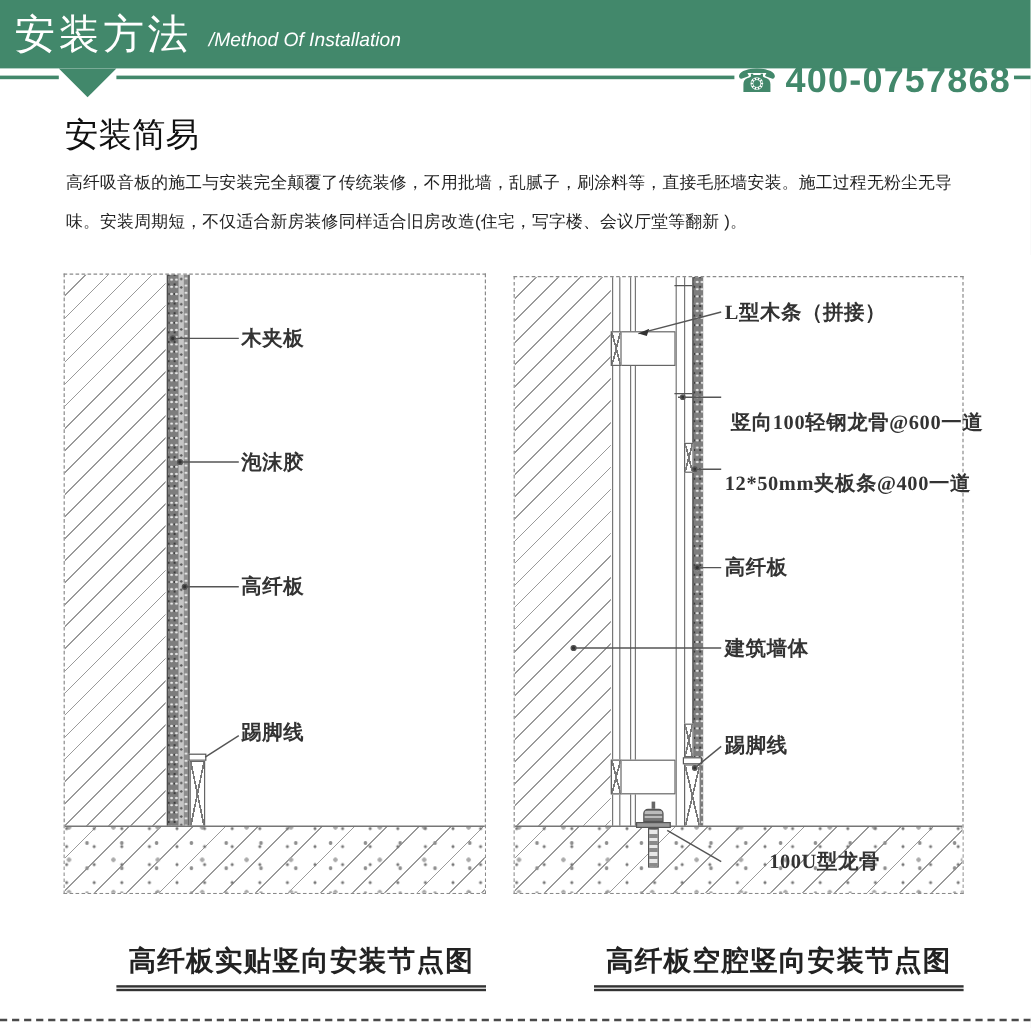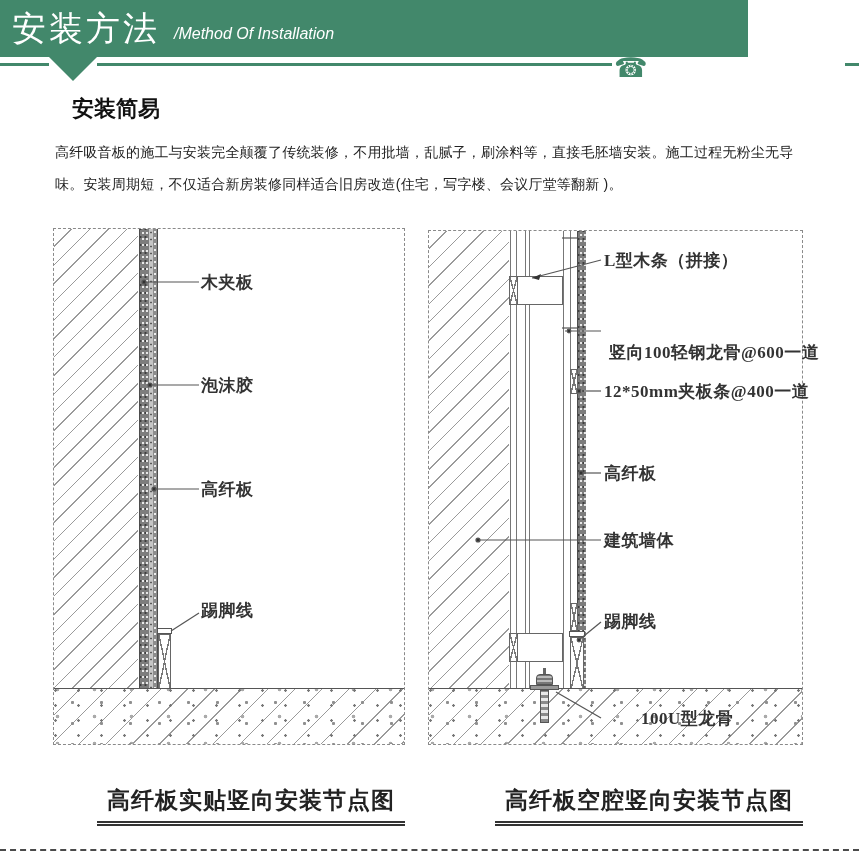--- a/index.html
+++ b/index.html
@@ -3,42 +3,42 @@
 <meta charset="utf-8">
 <style>
   * { margin:0; padding:0; box-sizing:border-box; }
   html,body { background:#f2f2f2; }
   .page {
     position:relative; width:859px; height:857px; background:#fff;
     font-family:"Liberation Sans", sans-serif; overflow:hidden; margin:0 auto;
   }
   
   .topbar {
-    position:absolute; left:0; top:0; width:748px; height:57px;
+    position:absolute; left:0; top:0; width:859px; height:57px;
     background:#42886b; color:#fff; display:flex; align-items:center;
   }
   .title-cn { font-size:34px; font-weight:400; letter-spacing:3px; margin-left:12px; }
   .title-en { font-size:16px; font-style:italic; font-weight:300; margin-left:14px; margin-top:10px; }
   .hline { position:absolute; height:3px; background:#42886b; top:63px; }
   .hline-left  { left:0;   width:49px; }
   .hline-mid   { left:97px; width:515px; }
   .hline-right { left:845px; width:14px; }
   .pointer-tri {
     position:absolute; left:49px; top:57px; width:0; height:0;
     border-left:24px solid transparent; border-right:24px solid transparent;
     border-top:24px solid #42886b;
   }
   .phone {
     position:absolute; left:614px; top:52px; height:32px;
     display:flex; align-items:center; gap:7px; color:#42886b;
   }
   .phone-icon { font-size:27px; line-height:1; }
   .phone-num  { font-size:30px; font-weight:bold; letter-spacing:1px; line-height:1; }
   
-  .intro-heading { position:absolute; left:72px; top:94px; font-size:22px; font-weight:bold; color:#111; }
+  .intro-heading { position:absolute; left:54px; top:94px; font-size:28px; font-weight:normal; color:#111; }
   .intro-text {
     position:absolute; left:55px; top:136px; width:757px;
     font-size:14px; line-height:32px; color:#222; letter-spacing:0.2px;
   }
   
   .dia { position:absolute; border:1px dashed #8a8a8a; background:#fff; }
   .dia-left  { left:53px;  top:228px; width:352px; height:517px; }
   .dia-right { left:428px; top:230px; width:375px; height:515px; }
   .hatch-wall {
     position:absolute;
@@ -110,20 +110,21 @@
 
   <header class="topbar">
     <span class="title-cn">安装方法</span>
     <span class="title-en">/Method Of Installation</span>
   </header>
   <div class="hline hline-left"></div>
   <div class="pointer-tri"></div>
   <div class="hline hline-mid"></div>
   <div class="phone">
     <span class="phone-icon">☎</span>
+    <span class="phone-num">400-0757868</span>
   </div>
   <div class="hline hline-right"></div>
 
   <h2 class="intro-heading">安装简易</h2>
   <p class="intro-text">高纤吸音板的施工与安装完全颠覆了传统装修，不用批墙，乱腻子，刷涂料等，直接毛胚墙安装。施工过程无粉尘无导味。安装周期短，不仅适合新房装修同样适合旧房改造(住宅，写字楼、会议厅堂等翻新 )。</p>
 
   <div class="dia dia-left">
     <div class="hatch-wall" style="left:0;top:0;width:84px;height:461px;"></div>
     <div class="strip strip-ply" style="left:85px;width:10px;height:461px;"></div>
     <div class="strip strip-foam" style="left:95px;width:4px;height:461px;"></div>
@@ -194,21 +195,21 @@
         <line x1="49" y1="309" x2="172" y2="309"></line>
           <circle cx="49" cy="309" r="2"></circle>
         <line x1="172" y1="391" x2="150" y2="409"></line>
           <circle cx="150" cy="409" r="1.8"></circle>
         <line x1="172" y1="487" x2="127" y2="461"></line>
       </g>
     </svg>
 
     <span class="dlabel" style="left:175px;top:29px;">L型木条（拼接）</span>
     <span class="dlabel" style="left:180px;top:100px;margin-top:21px;">竖向100轻钢龙骨@600一道</span>
-    <span class="dlabel" style="left:175px;top:160px;">12*50mm夹板条@400一道</span>
+    <span class="dlabel" style="left:175px;top:172px;">12*50mm夹板条@400一道</span>
     <span class="dlabel" style="left:175px;top:242px;">高纤板</span>
     <span class="dlabel" style="left:175px;top:309px;">建筑墙体</span>
     <span class="dlabel" style="left:175px;top:390px;">踢脚线</span>
     <span class="dlabel" style="left:175px;top:487px;margin-left:37px;">100U型龙骨</span>
   </div>
 
   <div class="caption-row cap-left">
     <span>高纤板实贴竖向安装节点图</span>
   </div>
   <div class="caption-row cap-right">

